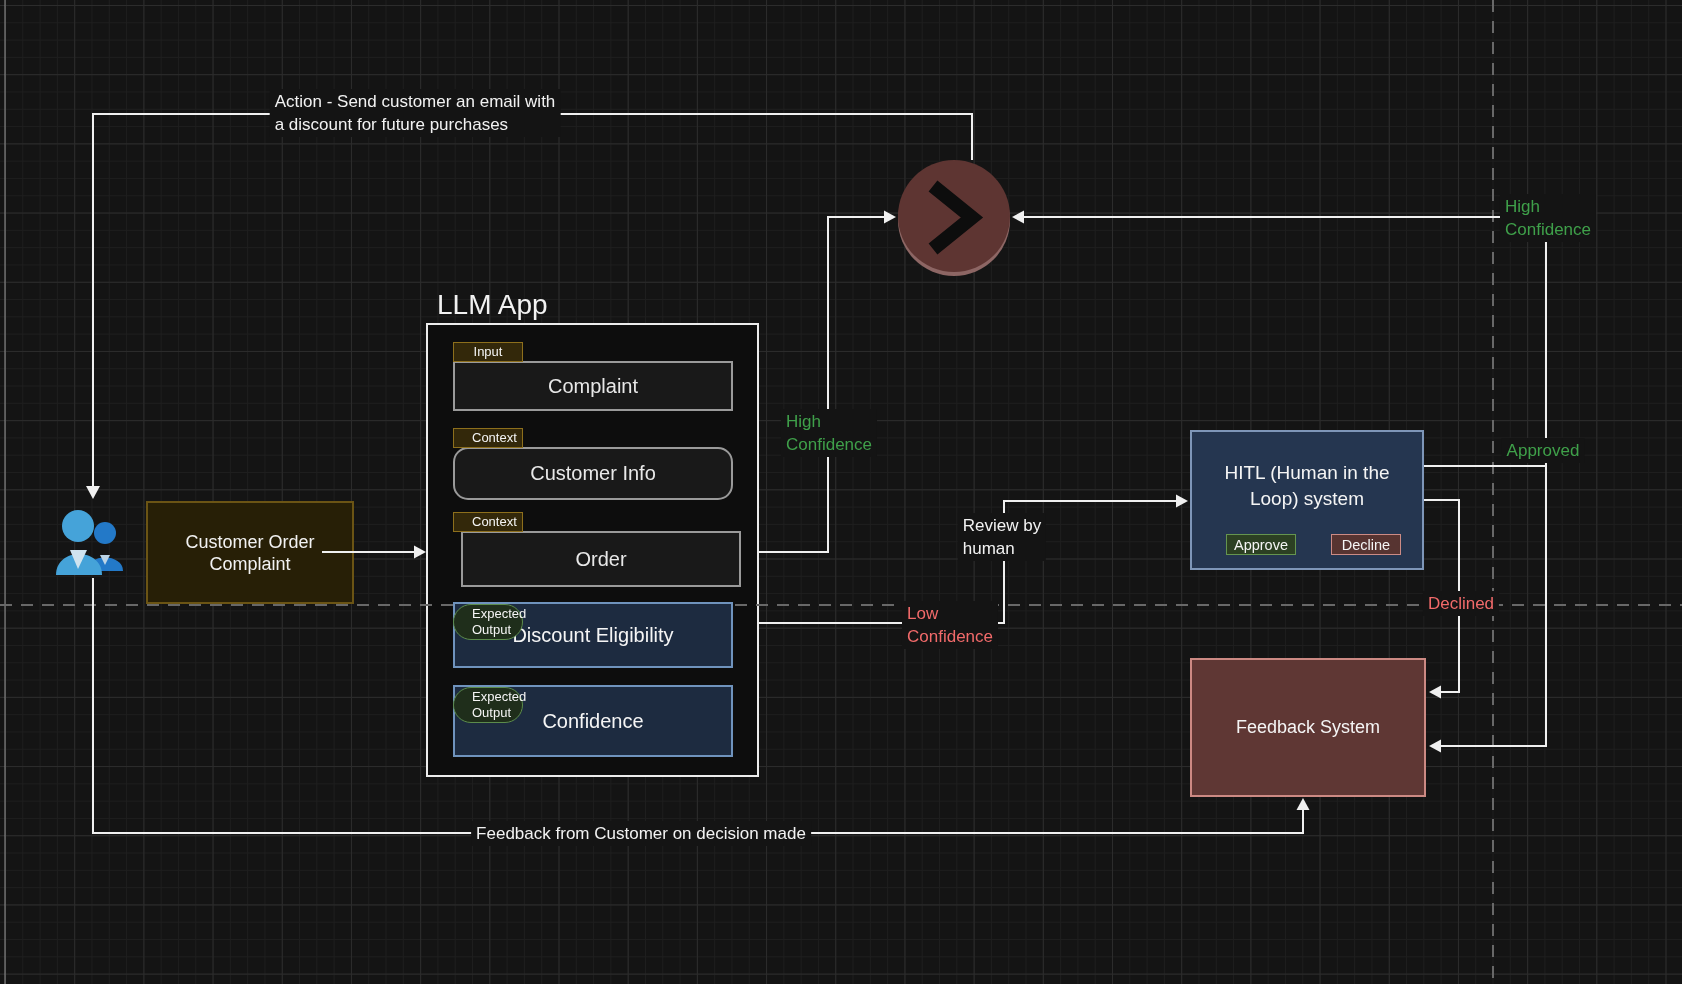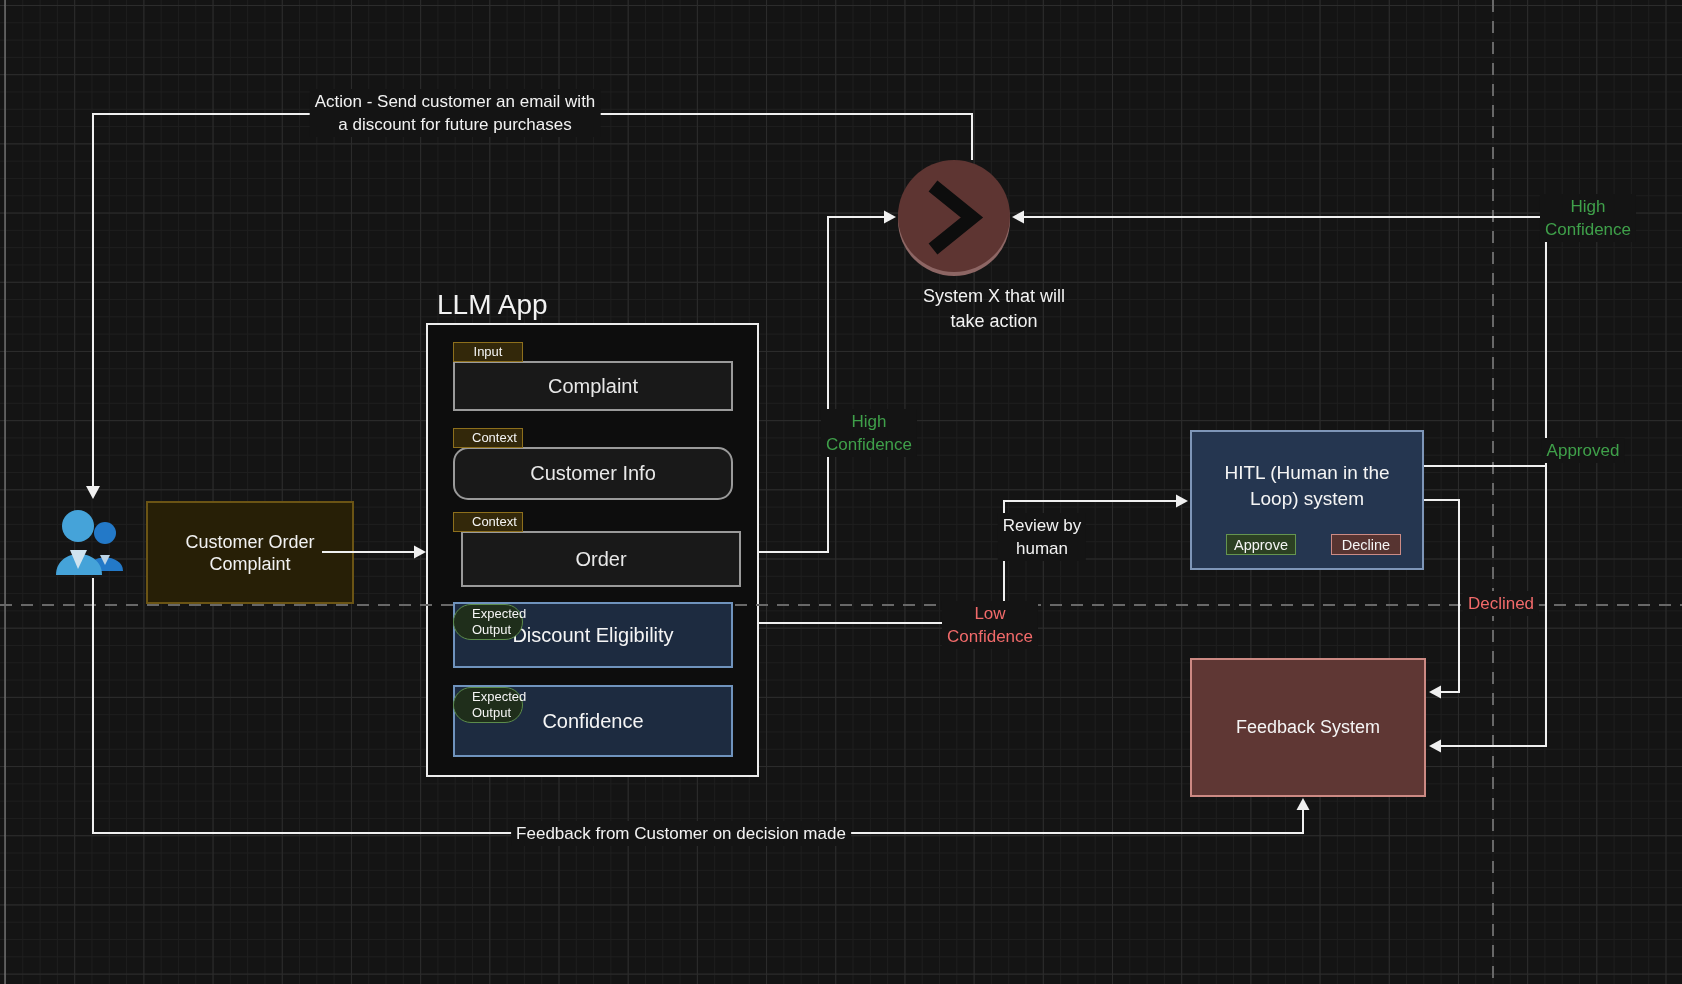--- a/index.html
+++ b/index.html
@@ -13,22 +13,22 @@
       linear-gradient(to right, #1e1e1e 1px, transparent 1px),
       linear-gradient(to bottom, #1e1e1e 1px, transparent 1px);
     background-size: 69.2px 69.2px, 69.2px 69.2px, 17.3px 17.3px, 17.3px 17.3px;
     background-position: 5px 5px;
   }
   .edge-left{position:absolute;left:4px;top:0;width:2px;height:984px;background:#8a8a8a;opacity:.55;z-index:0;}
   .node{position:absolute; box-sizing:border-box; z-index:1;}
   #connectors{position:absolute; left:0; top:0; z-index:2; pointer-events:none;}
   .lbl{
     position:absolute; z-index:3; transform:translateX(-50%);
-    color:#f2f2f2; font-size:17px; line-height:23px; text-align:center;
-    white-space:pre-line; background:#141414; padding:1px 5px;margin-left:40px;
+    color:#f2f2f2; font-size:17px; line-height:23px; 
+    white-space:pre-line; background:#141414; padding:1px 5px;
   }
   .lbl.green{color:#3fa04a}
   .lbl.red{color:#f16a6a}
   .lbl.nobg{background:transparent}
   .lbl.nowrap{white-space:nowrap}
 
   .customer-box{
     left:146px; top:501px; width:208px; height:103px;
     background:#271f06; border:2px solid #6b5414; color:#f2f2f2;
     display:flex; align-items:center; justify-content:center;
@@ -144,22 +144,20 @@
   <div class="row output" style="top:685px; height:72px;">Confidence</div>
   <div class="tag output" style="top:687px; height:36px;">Expected Output</div>
 
   <div class="node icon-node" style="left:894px; top:156px; width:120px; height:122px;">
     <svg width="120" height="122">
       <circle cx="60" cy="64" r="56" fill="#8d6664"></circle>
       <circle cx="60" cy="60" r="56" fill="#5e3532"></circle>
       <path d="M39,30 L78,61.5 L39,93" fill="none" stroke="#0d0d0d" stroke-width="14"></path>
     </svg>
   </div>
-  <div class="lbl nobg" style="left:954px; top:283px; font-size:18px; line-height:25px;">System X that will
-take action</div>
 
   <div class="node feedback-box">Feedback System</div>
 
   <div class="node hitl-box">
     <div class="hitl-title">HITL (Human in the
 Loop) system</div>
     <div class="hitl-btn btn-approve">Approve</div>
     <div class="hitl-btn btn-decline">Decline</div>
   </div>
 

